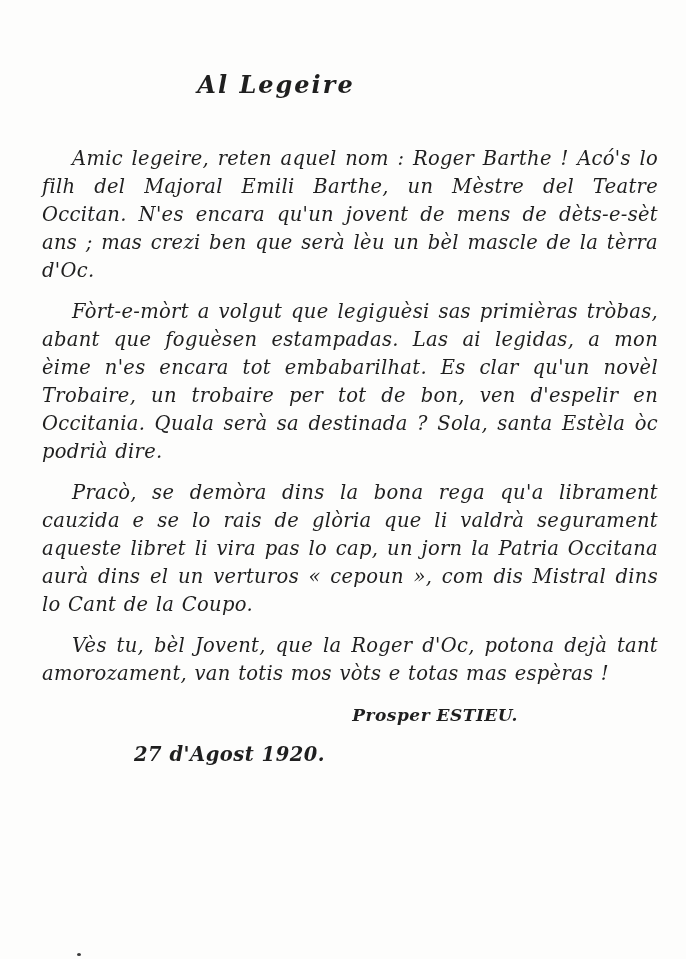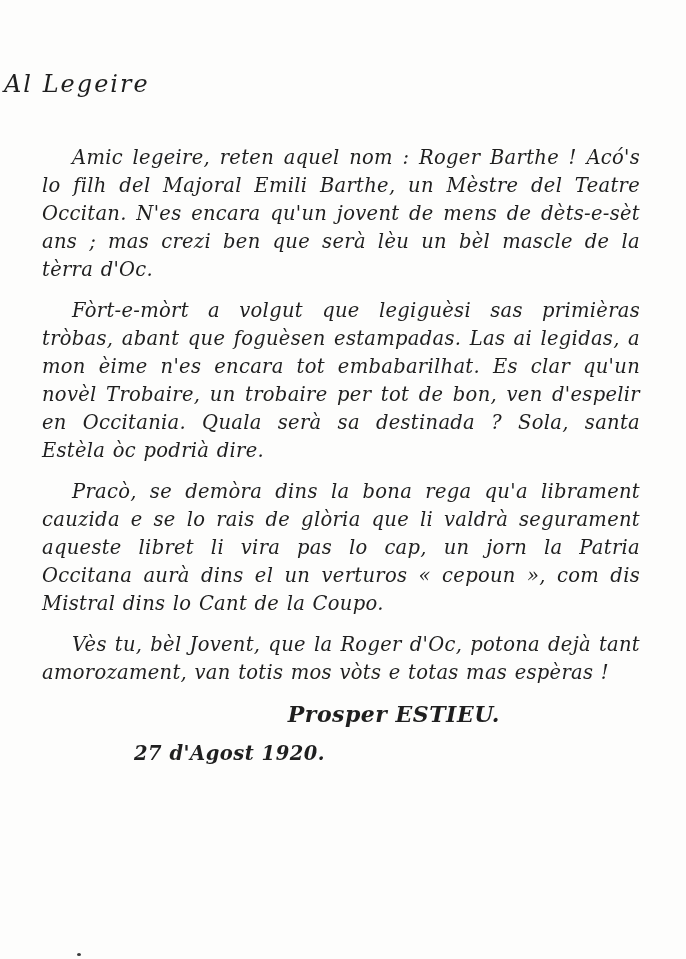--- a/index.html
+++ b/index.html
@@ -16,43 +16,43 @@
     position: relative;
     box-sizing: border-box;
     width: 686px;
     height: 959px;
     padding-top: 70px;
     font-family: "DejaVu Serif", serif;
     font-style: italic;
     color: var(--text-color, #1f1f1f);
   }
   .title {
-    margin: 0 150px 46px 4px;
-    text-align: left;
+    margin: 0 150px 46px 16px;
+    text-align: center;
     font-size: 24px;
-    font-weight: normal;
+    font-weight: bold;
     letter-spacing: 2px;
   }
   .content {
-    padding: 0 46px 0 42px;
+    padding: 0 28px 0 42px;
     font-size: 19.5px;
     line-height: 28px;
     text-align: justify;
   }
   .para {
     margin: 0 0 13px 0;
     text-indent: 30px;
     letter-spacing: 0.3px;
     word-spacing: 1px;
   }
   .signature {
     margin: 4px 140px 12px 0;
     text-align: right;
     font-weight: bold;
-    font-size: 22px;
+    font-size: 17px;
     letter-spacing: 0.5px;
   }
   .dateline {
     margin: 10px 0 0 92px;
     font-weight: bold;
     font-size: 19.5px;
     letter-spacing: 0.5px;
   }
   .speck {
     position: absolute;

